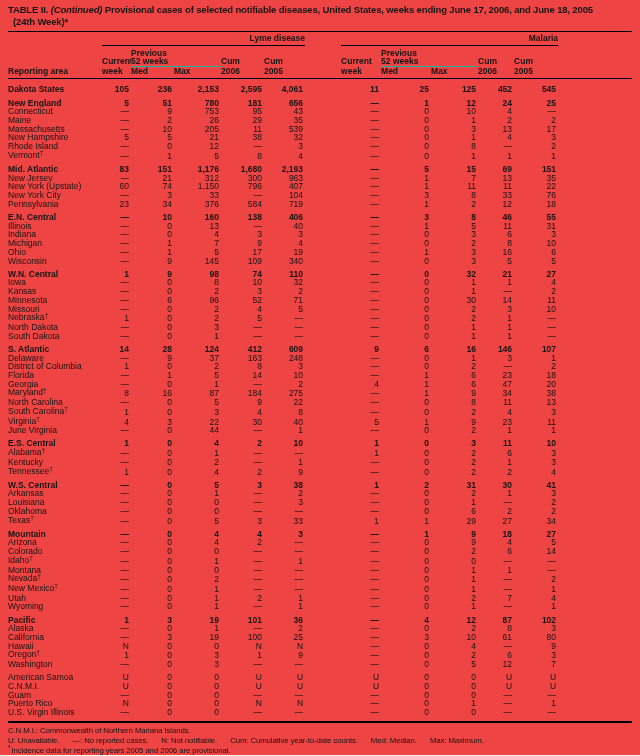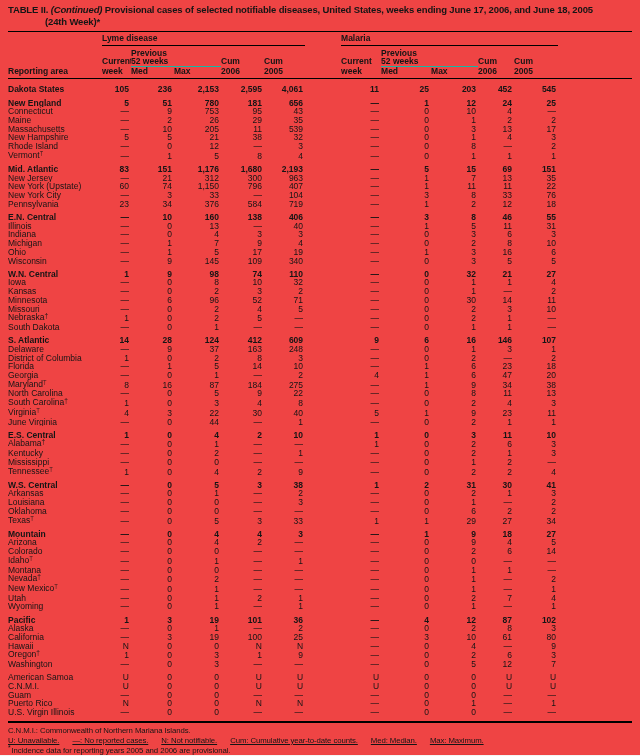--- a/index.html
+++ b/index.html
@@ -7,42 +7,42 @@
   .page {
     width:624px; height:746px; padding:4px 8px 5px 8px; background:#ef4444;
     color:#151515; font-family:"Liberation Sans","DejaVu Sans",sans-serif;
     overflow:hidden;
   }
   
   .title-block { border-bottom:1.5px solid #000; padding-bottom:3px; }
   .title-line { font-weight:bold; font-size:9.5px; line-height:12px;
                 letter-spacing:-0.15px; white-space:nowrap; overflow:hidden; }
   .title-line .cont { font-style:italic; }
-  .title-line2 { padding-left:5px;margin-left:32px; }
+  .title-line2 { padding-left:5px; }
   
   table { border-collapse:collapse; table-layout:fixed; width:624px; margin-top:2px; }
   td { padding:0; font-size:8.5px; line-height:8.7px; vertical-align:bottom;
        overflow:hidden; white-space:nowrap; }
   thead td { font-weight:bold; }
   .ctr  { text-align:left; }
   .num  { text-align:right; padding-right:2px; }
   .area { text-align:left; }
-  .grp  { text-align:left; border-bottom:1px solid #000; padding-bottom:2px; }
+  .grp  { text-align:right; border-bottom:1px solid #000; padding-bottom:2px; }
   .u52  { border-bottom:1px solid #14b8a6; }
   tr.hdr-prev td { padding-top:3px; line-height:8.2px; }
   tr.hdr-mid  td { line-height:9px; }
   tr.hdr-last td { border-bottom:1.5px solid #000; padding-bottom:2px; line-height:9.5px; }
   tbody tr:first-child td { padding-top:6px; }
   tbody tr.gap td { padding-top:4.5px; }
   tbody tr.bold td { font-weight:bold; }
   .mark { font-size:6.5px; position:relative; top:-2.5px; }
   
   .bottom-rule { border-top:2px solid #000; width:624px; margin-top:4px; }
   .footnotes { margin-top:3px; font-size:7.8px; line-height:10px; letter-spacing:-0.1px; }
-  .fn-defs span.def { margin-right:13px;text-decoration:underline; }
+  .fn-defs span.def { margin-right:13px; }
   .fn-mark { font-size:6.8px; position:relative; top:-2.5px; margin-right:1px; }
 </style>
 </head>
 <body>
 
 <div class="page">
 
   <div class="title-block">
     <div class="title-line"><span>TABLE II. </span><span class="cont">(Continued)</span><span> Provisional cases of selected notifiable diseases, United States, weeks ending June 17, 2006, and June 18, 2005</span></div>
     <div class="title-line title-line2">(24th Week)*</div>
@@ -118,21 +118,21 @@
         <tr class="bold">
           <td class="area">Dakota States</td>
           <td class="num">105</td>
           <td class="num">236</td>
           <td class="num">2,153</td>
           <td class="num">2,595</td>
           <td class="num">4,061</td>
           <td></td>
           <td class="num">11</td>
           <td class="num">25</td>
-          <td class="num">203</td>
+          <td class="num">125</td>
           <td class="num">452</td>
           <td class="num">545</td>
           <td></td>
         </tr>
         <tr class="bold gap">
           <td class="area">New England</td>
           <td class="num">5</td>
           <td class="num">51</td>
           <td class="num">780</td>
           <td class="num">181</td>
@@ -484,20 +484,35 @@
           <td class="num">—</td>
           <td></td>
           <td class="num">—</td>
           <td class="num">0</td>
           <td class="num">2</td>
           <td class="num">1</td>
           <td class="num">—</td>
           <td></td>
         </tr>
         <tr>
+          <td class="area">North Dakota</td>
+          <td class="num">—</td>
+          <td class="num">0</td>
+          <td class="num">3</td>
+          <td class="num">—</td>
+          <td class="num">—</td>
+          <td></td>
+          <td class="num">—</td>
+          <td class="num">0</td>
+          <td class="num">1</td>
+          <td class="num">1</td>
+          <td class="num">—</td>
+          <td></td>
+        </tr>
+        <tr>
           <td class="area">South Dakota</td>
           <td class="num">—</td>
           <td class="num">0</td>
           <td class="num">1</td>
           <td class="num">—</td>
           <td class="num">—</td>
           <td></td>
           <td class="num">—</td>
           <td class="num">0</td>
           <td class="num">1</td>
@@ -691,35 +706,20 @@
           <td class="num">0</td>
           <td class="num">2</td>
           <td class="num">—</td>
           <td class="num">1</td>
           <td></td>
           <td class="num">—</td>
           <td class="num">0</td>
           <td class="num">2</td>
           <td class="num">1</td>
           <td class="num">3</td>
-          <td></td>
-        </tr>
-        <tr>
-          <td class="area">Mississippi</td>
-          <td class="num">—</td>
-          <td class="num">0</td>
-          <td class="num">0</td>
-          <td class="num">—</td>
-          <td class="num">—</td>
-          <td></td>
-          <td class="num">—</td>
-          <td class="num">0</td>
-          <td class="num">1</td>
-          <td class="num">2</td>
-          <td class="num">—</td>
           <td></td>
         </tr>
         <tr>
           <td class="area">Tennessee<span class="mark">†</span></td>
           <td class="num">1</td>
           <td class="num">0</td>
           <td class="num">4</td>
           <td class="num">2</td>
           <td class="num">9</td>
           <td></td>

